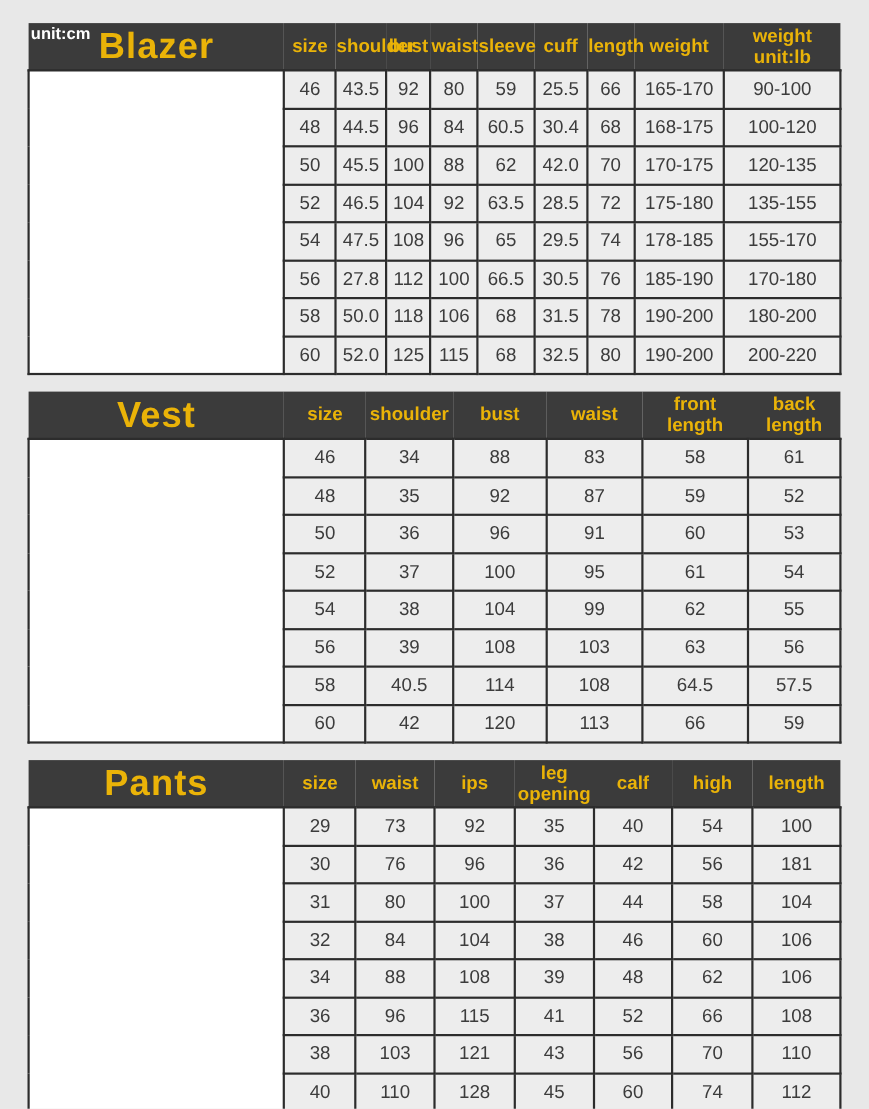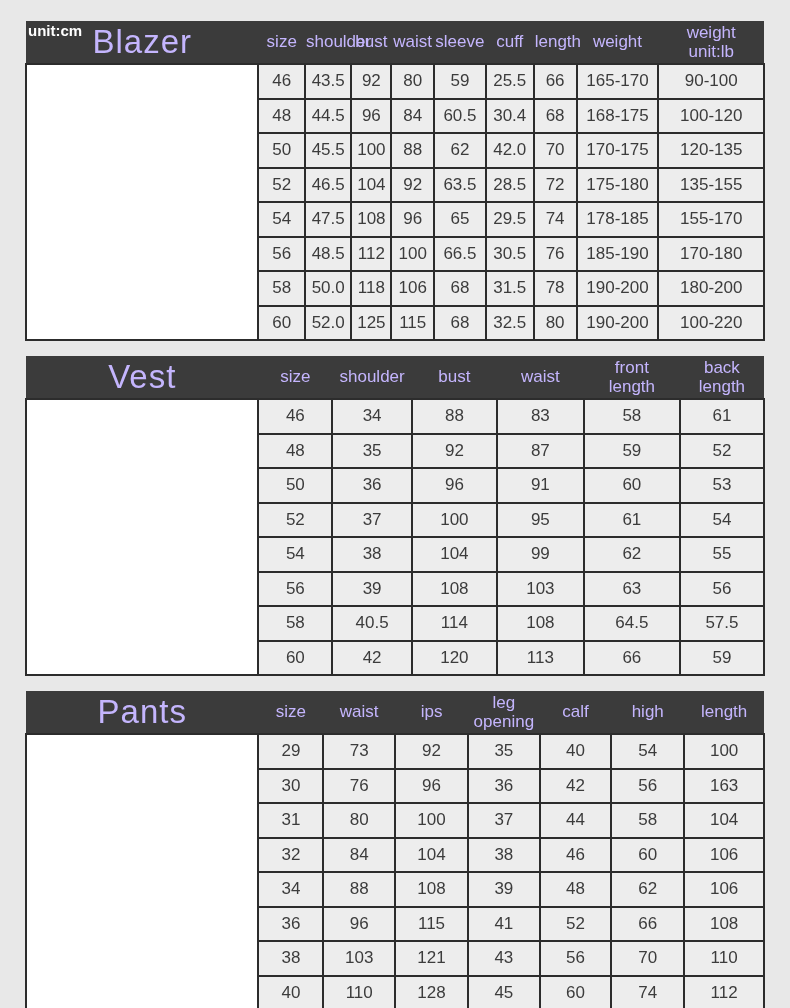--- a/index.html
+++ b/index.html
@@ -20,23 +20,23 @@
     position: relative;
     margin-bottom: 15px;
   }
   table.size-table {
     width: 740px;
     border-collapse: collapse;
     table-layout: fixed;
   }
   table.size-table th {
     background: #3b3b3b;
-    color: #c4b5fd;
+    color: #eab308;
     border: 0;
-    font-weight: 400;
+    font-weight: 700;
     font-size: 17px;
     line-height: 1.12;
     height: 42px;
     padding: 0 1px;
     text-align: center;
     vertical-align: middle;
     white-space: pre-line;
   }
   table.size-table th.title-cell {
     font-size: 33px;
@@ -152,21 +152,21 @@
             <td>108</td>
             <td>96</td>
             <td>65</td>
             <td>29.5</td>
             <td>74</td>
             <td>178-185</td>
             <td>155-170</td>
           </tr>
           <tr>
             <td>56</td>
-            <td>48.5</td>
+            <td>27.8</td>
             <td>112</td>
             <td>100</td>
             <td>66.5</td>
             <td>30.5</td>
             <td>76</td>
             <td>185-190</td>
             <td>170-180</td>
           </tr>
           <tr>
             <td>58</td>
@@ -181,21 +181,21 @@
           </tr>
           <tr>
             <td>60</td>
             <td>52.0</td>
             <td>125</td>
             <td>115</td>
             <td>68</td>
             <td>32.5</td>
             <td>80</td>
             <td>190-200</td>
-            <td>100-220</td>
+            <td>200-220</td>
           </tr>
         </tbody>
       </table>
   </div>
 
   <div class="table-wrap">
     <table class="size-table">
         <colgroup>
           <col style="width: 31.5%;">
           <col style="width: 10%;">
@@ -324,21 +324,21 @@
             <td>54</td>
             <td>100</td>
           </tr>
           <tr>
             <td>30</td>
             <td>76</td>
             <td>96</td>
             <td>36</td>
             <td>42</td>
             <td>56</td>
-            <td>163</td>
+            <td>181</td>
           </tr>
           <tr>
             <td>31</td>
             <td>80</td>
             <td>100</td>
             <td>37</td>
             <td>44</td>
             <td>58</td>
             <td>104</td>
           </tr>

